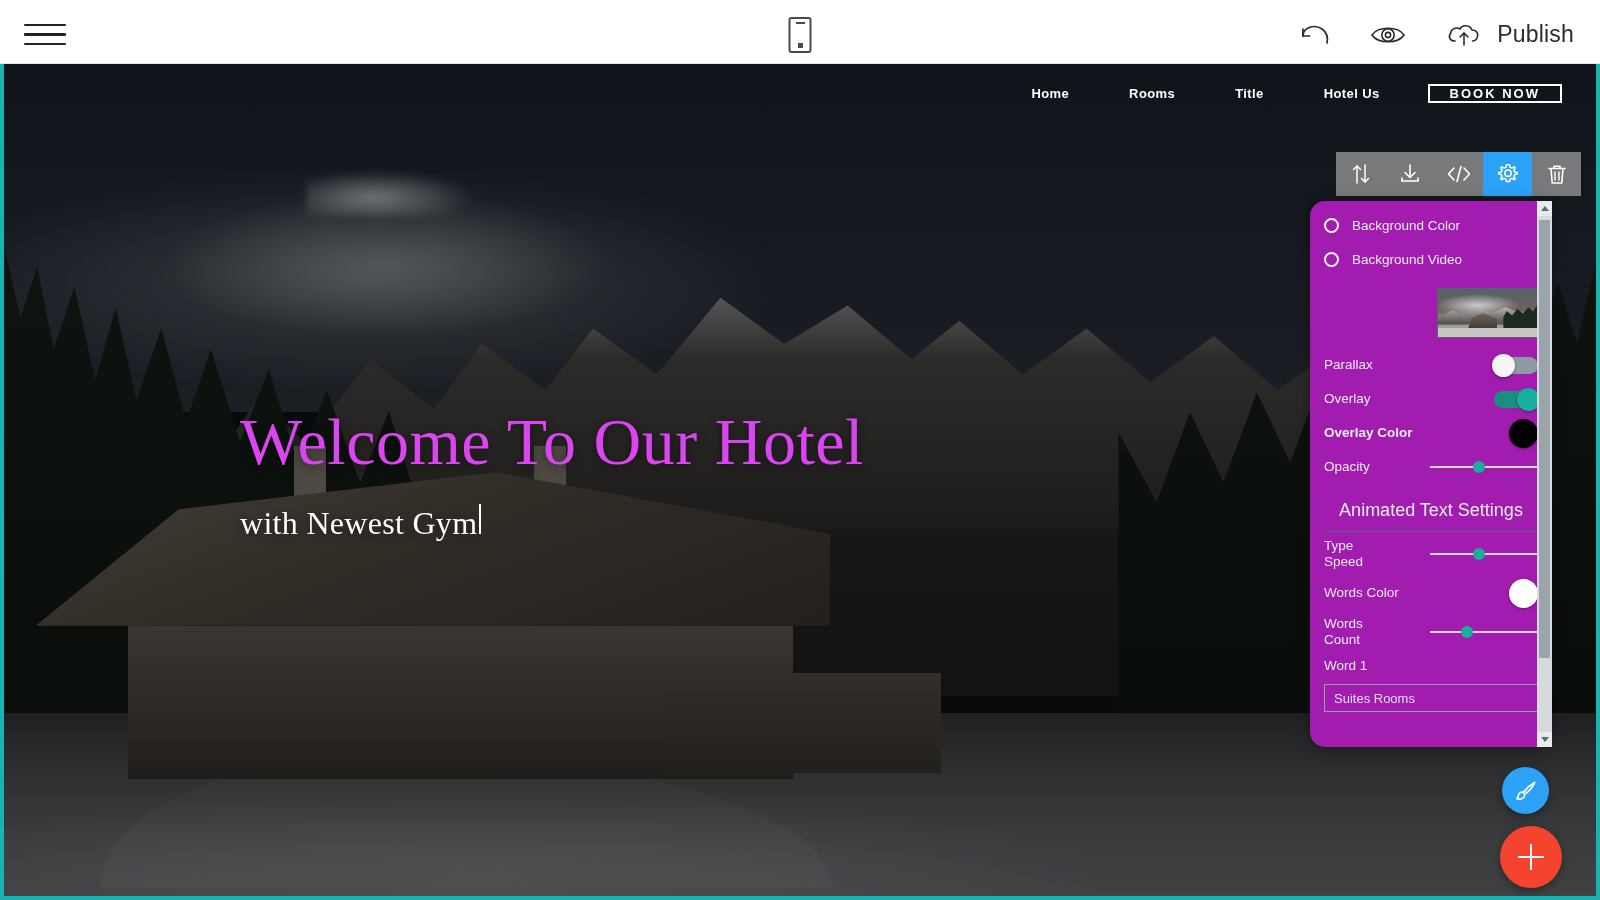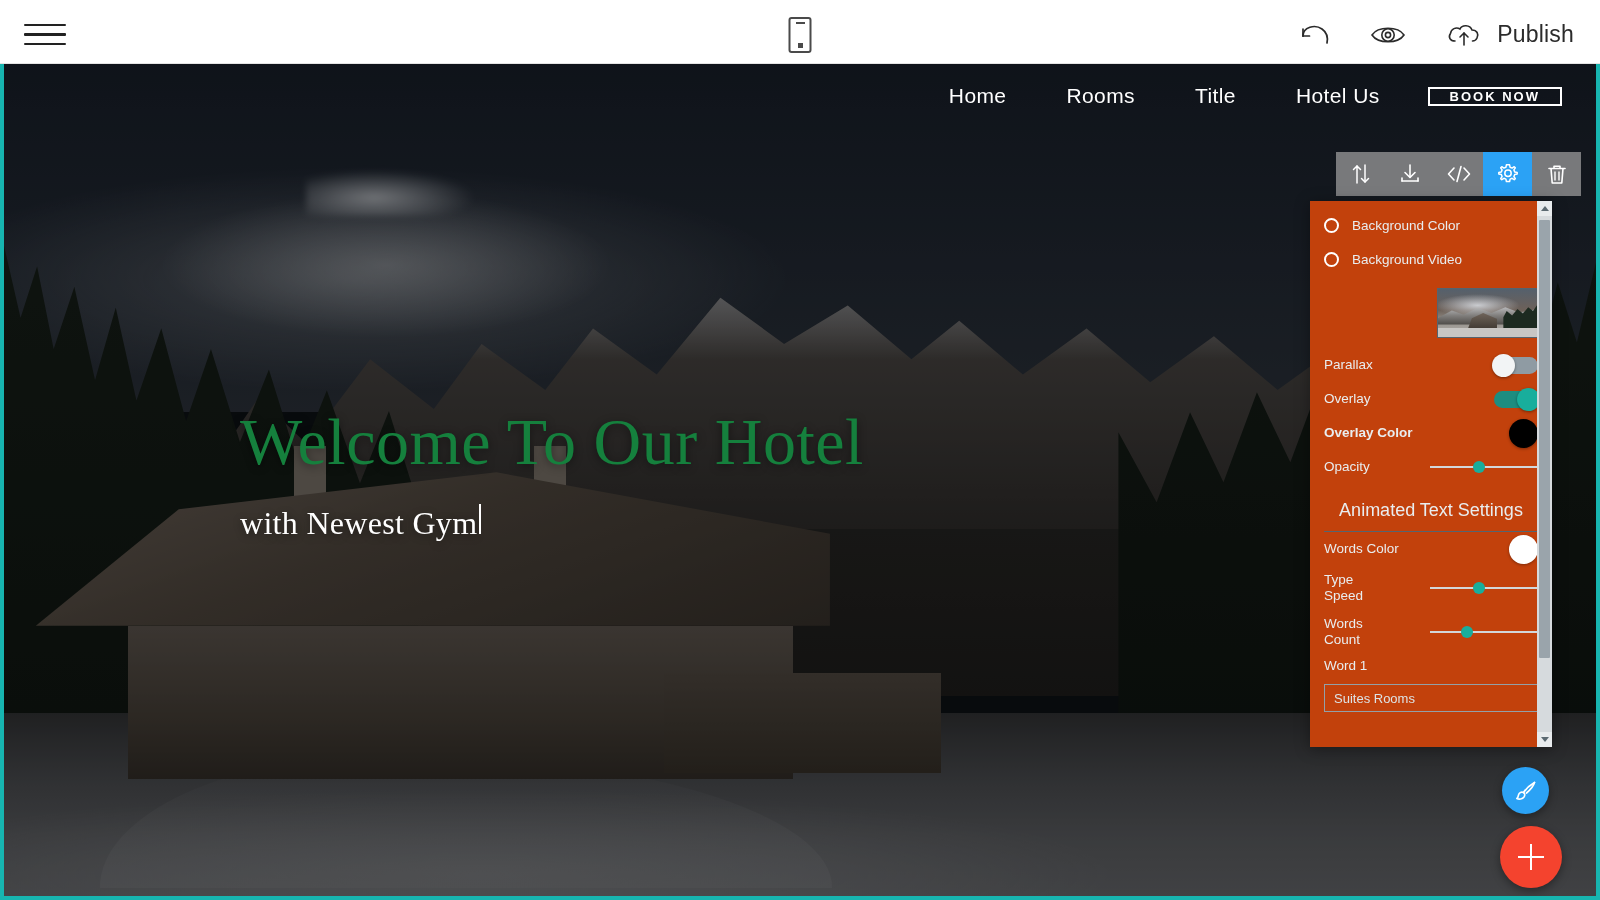--- a/index.html
+++ b/index.html
@@ -165,38 +165,38 @@
     position: absolute; inset: 0;
     background: rgba(0,0,0,.45);
   }
 
   
   #site-nav {
     position: absolute; right: 16px; top: 22px;
     display: flex; align-items: center; gap: 0; z-index: 6;
   }
   .nav-link {
-    color: #fff; font-size: 21px; font-weight: 400;
+    color: #fff; font-size: 13px; font-weight: 700;
     letter-spacing: .4px; padding: 0 30px; cursor: pointer;
     text-decoration: none; white-space: nowrap;
   }
   #book-now {
     color: #fff; font-size: 13px; font-weight: 700;
     letter-spacing: 2px; border: 2px solid #fff;
     padding: 0 20px; margin-left: 18px; margin-right: 18px;
     cursor: pointer; white-space: nowrap;
   }
 
   
   #hero-text {
     position: absolute; left: 236px; top: 345px; z-index: 5;
   }
   #hero-title {
     font-family: "Liberation Serif", serif;
-    font-size: 66px; color: #15803d; font-weight: 400;
+    font-size: 66px; color: #d946ef; font-weight: 400;
     letter-spacing: .5px; line-height: 1.05;
     text-shadow: 0 2px 10px rgba(0,0,0,.45);
     white-space: nowrap;
   }
   #hero-sub-wrap {
     margin-top: 28px; display: flex; align-items: baseline;
   }
   #hero-subtitle {
     font-family: "Liberation Serif", serif;
     font-size: 32px; color: #ffffff; font-weight: 400;
@@ -218,24 +218,25 @@
     width: 49px; height: 44px;
     display: flex; align-items: center; justify-content: center;
     cursor: pointer;
   }
   .tb-btn.active { background: #2ba2f5; }
 
   
   #settings-panel {
     position: absolute; right: 44px; top: 139px;
     width: 242px; height: 546px;
-    background: #c2410c;
+    background: #a21caf;
     z-index: 25;
     display: flex; flex-direction: column;
     box-shadow: 0 2px 14px rgba(0,0,0,.35);
+    border-radius: 15px;
   }
   #panel-scroll {
     flex: 1; overflow: hidden;
     padding: 10px 0 0 0;
     position: relative;
   }
   .p-row {
     display: flex; align-items: center;
     padding: 0 14px; min-height: 29px;
     color: #e9edef; font-size: 13.5px;
@@ -536,34 +537,34 @@
           <span class="lbl">Opacity</span>
           <span class="slider">
             <span class="track"></span>
             <span class="thumb" style="left:43px;"></span>
           </span>
         </div>
 
         <div id="animated-header">Animated Text Settings</div>
 
 
-        <div class="p-row" style="min-height:34px;">
-          <span class="lbl">Words Color</span>
-          <span class="swatch" style="background:#ffffff;"></span>
-        </div>
-
         <div class="p-row" style="min-height:44px;">
           <span class="lbl">
             <span>Type</span><br>
             <span>Speed</span>
           </span>
           <span class="slider">
             <span class="track"></span>
             <span class="thumb" style="left:43px;"></span>
           </span>
+        </div>
+
+        <div class="p-row" style="min-height:34px;">
+          <span class="lbl">Words Color</span>
+          <span class="swatch" style="background:#ffffff;"></span>
         </div>
 
         <div class="p-row" style="min-height:44px;">
           <span class="lbl">
             <span>Words</span><br>
             <span>Count</span>
           </span>
           <span class="slider">
             <span class="track"></span>
             <span class="thumb" style="left:31px;"></span>

